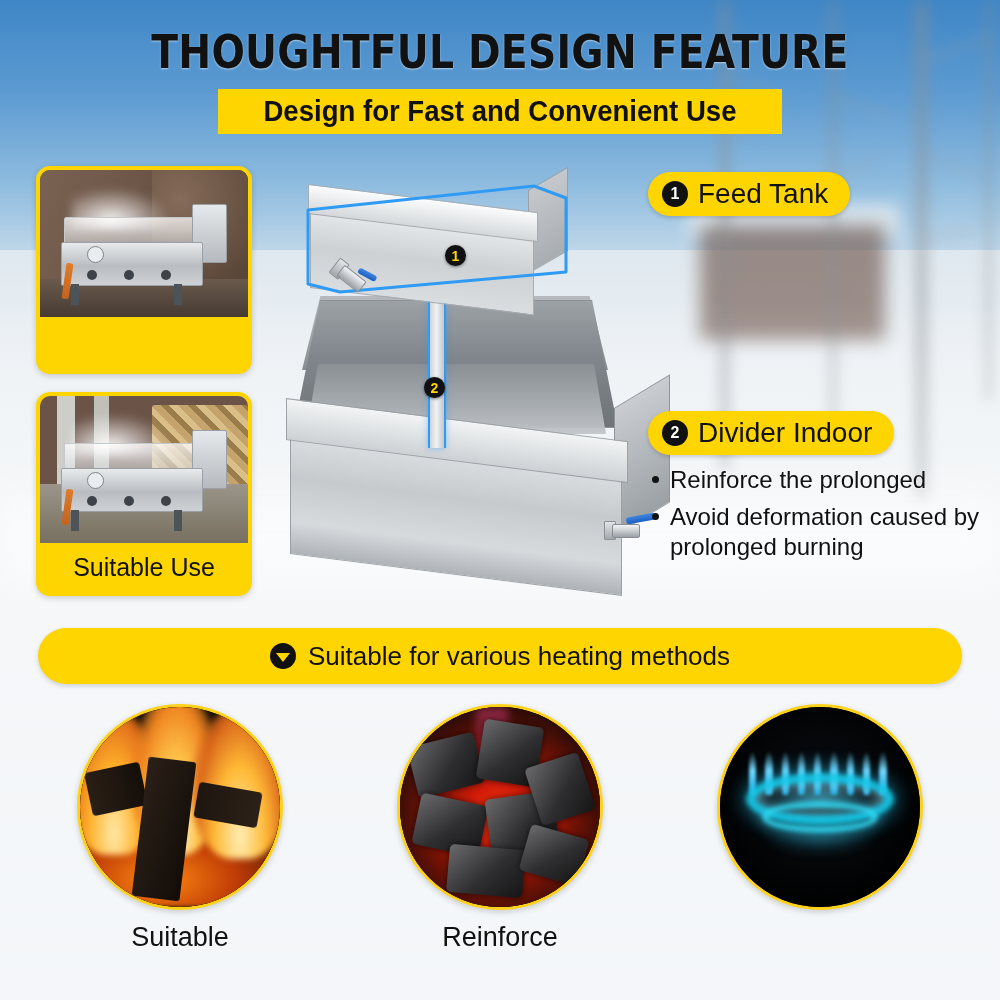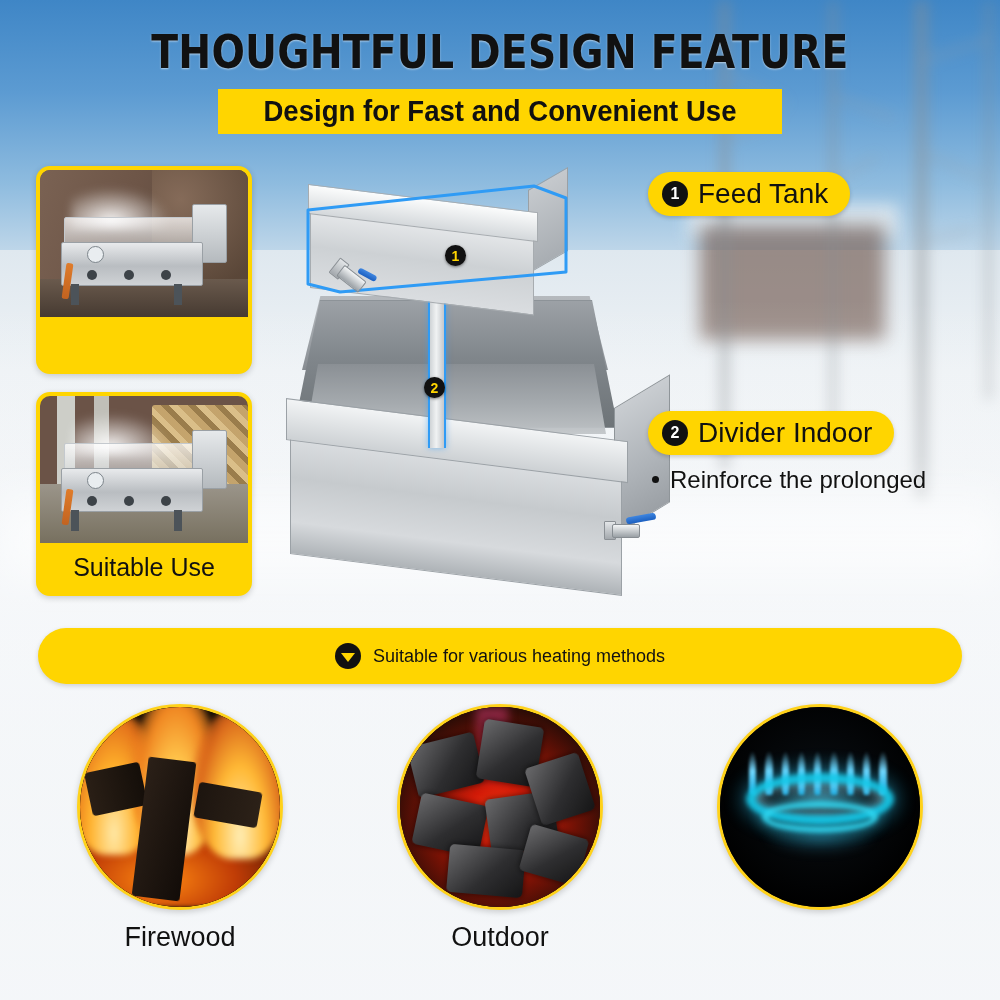--- a/index.html
+++ b/index.html
@@ -248,21 +248,21 @@
     box-shadow:0 2px 5px rgba(0,0,0,.16);
   }
   .banner .caret{
     width:26px;height:26px;border-radius:50%;background:#111;
     display:flex;align-items:center;justify-content:center;flex:0 0 auto;
   }
   .banner .caret i{
     display:block;width:0;height:0;border-left:7px solid transparent;
     border-right:7px solid transparent;border-top:9px solid #FFD500;margin-top:2px;
   }
-  .banner .btxt{font-size:18px;color:#111;white-space:nowrap;}
+  .banner .btxt{font-size:26px;color:#111;white-space:nowrap;}
 
   
   .methods{position:absolute;left:0;top:704px;width:1000px;height:270px;}
   .method{position:absolute;width:240px;text-align:center;}
   .method.m1{left:60px;}
   .method.m2{left:380px;}
   .method.m3{left:700px;}
   .circle{
     width:200px;height:200px;border-radius:50%;margin:0 auto;
     border:3px solid #FFD21A;overflow:hidden;position:relative;
@@ -448,20 +448,21 @@
     </div>
   </div>
 
   <div class="callout c2">
     <div class="pill">
       <span class="badge">2</span>
       <span class="ptxt">Divider Indoor</span>
     </div>
     <ul class="bullets">
       <li>Reinforce the prolonged</li>
+      <li>Avoid deformation caused by prolonged burning</li>
     </ul>
   </div>
 
   <div class="banner">
     <span class="caret">
         <i></i>
       </span>
     <span class="btxt">Suitable for various heating methods</span>
   </div>
 
@@ -472,38 +473,38 @@
         <div class="sc-fire">
           <div class="ember"></div>
           <div class="flame f1"></div>
             <div class="flame f2"></div>
             <div class="flame f3"></div>
           <div class="log lg2"></div>
             <div class="log lg3"></div>
             <div class="log lg1"></div>
         </div>
       </div>
-      <div class="mlabel">Firewood</div>
+      <div class="mlabel">Suitable</div>
     </div>
 
     <div class="method m2">
       <div class="circle">
         <div class="sc-coal">
           <div class="glow"></div>
           <div class="smoke"></div>
           <div class="chunk c1"></div>
             <div class="chunk c2"></div>
             <div class="chunk c3"></div>
           <div class="chunk c4"></div>
             <div class="chunk c5"></div>
             <div class="chunk c6"></div>
           <div class="chunk c7"></div>
         </div>
       </div>
-      <div class="mlabel">Outdoor</div>
+      <div class="mlabel">Reinforce</div>
     </div>
 
     <div class="method m3">
       <div class="circle">
         <div class="sc-gas">
           <div class="glowc"></div>
           <div class="tips">
             <div class="tip" style="left:2%;"></div>
               <div class="tip" style="left:13%;"></div>
             <div class="tip" style="left:24%;"></div>

